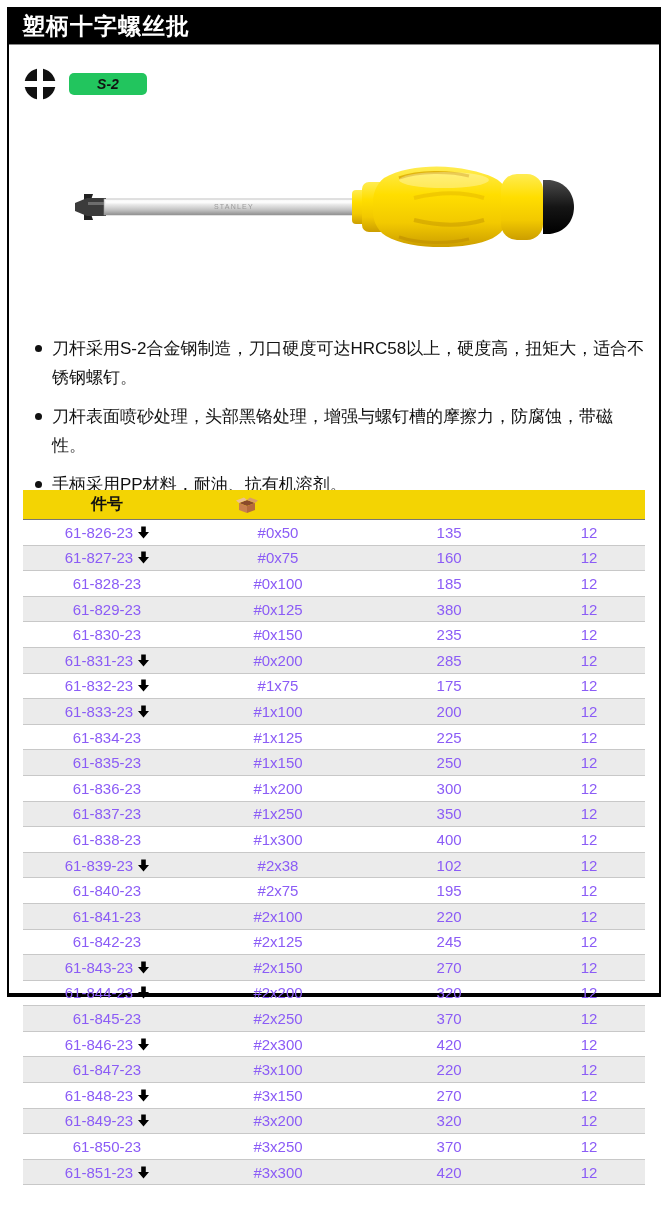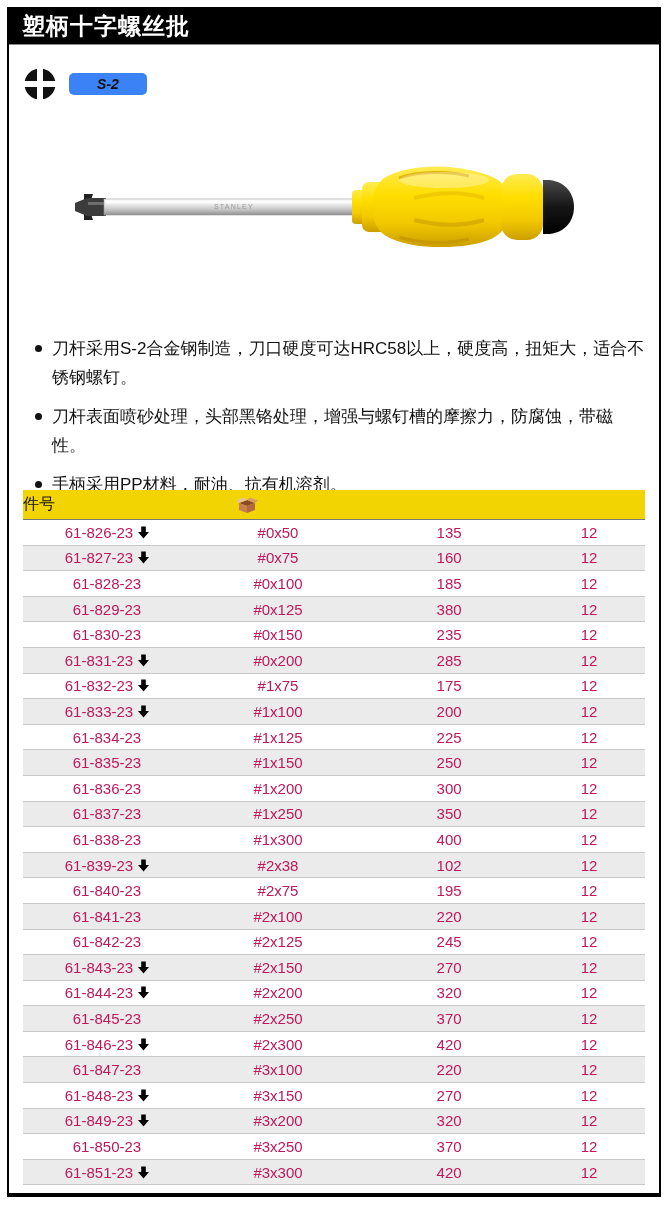--- a/index.html
+++ b/index.html
@@ -1,46 +1,46 @@
 <!DOCTYPE html>
 <html><head>
 <meta charset="utf-8">
 <style>
   * { margin:0; padding:0; box-sizing:border-box; }
   html,body { width:668px; height:1205px; background:#fff;
     font-family:"Liberation Sans","DejaVu Sans",sans-serif; color:#1a1a1a; }
   body { position:relative; overflow:hidden; }
 
-  .frame { position:absolute; left:7px; top:7px; width:654px; height:1190px;
+  .frame { position:absolute; left:7px; top:7px; width:654px; height:990px;
     border-left:2px solid #000; border-right:2px solid #000; border-bottom:4px solid #000; }
 
   .titlebar { height:38px; background:#000; color:#fff; line-height:38px;
     padding-left:13px; font-size:23px; font-weight:bold; letter-spacing:1px;
     border-bottom:1px solid #888; }
 
   .tip-row { position:absolute; left:15px; top:61px; display:flex; align-items:center; gap:13px; }
   .phillips-icon { width:32px; height:32px; display:block; }
-  .badge { width:78px; height:22px; background:#3b82f6; border-radius:5px;
+  .badge { width:78px; height:22px; background:#22c55e; border-radius:5px;
     display:flex; align-items:center; justify-content:center;
     font-style:italic; font-weight:bold; font-size:14px; color:#111; }
 
   .product-img { position:absolute; left:55px; top:133px; width:540px; height:160px; }
 
   .features { position:absolute; left:24px; top:327px; width:612px; list-style:none; }
   .features li { display:flex; font-size:17px; line-height:29px; margin-bottom:10px; color:#111; }
   .features li::before { content:""; flex:none; width:7px; height:7px; border-radius:50%;
     background:#111; margin:11px 10px 0 2px; }
 
   .spec-table { position:absolute; left:14px; top:483px; width:622px; }
   .thead { display:flex; height:30px; background:#F3D403; align-items:center;
     border-bottom:1px solid #777; }
-  .hcell { font-weight:normal; font-size:16px; text-align:left; color:#111; }
+  .hcell { font-weight:bold; font-size:16px; text-align:center; color:#111; }
   .c1 { width:27%; } .c2 { width:28%; } .c3 { width:27%; } .c4 { width:18%; }
   .trow { display:flex; height:25.6px; align-items:center; border-bottom:1px solid #c8c8c8;
-    font-size:15px; color:#be185d; }
+    font-size:15px; color:#8b5cf6; }
   .trow:nth-child(even) { background:#ebebeb; }
   .cell { text-align:center; }
   .part-wrap { display:flex; align-items:center; justify-content:center; gap:5px; }
   .dn-arrow svg { width:11px; height:13px; display:block; }
   .box-icon { width:24px; height:18px; display:block; margin:0 auto; }
 </style>
 </head>
 <body>
 
 <div class="frame">

